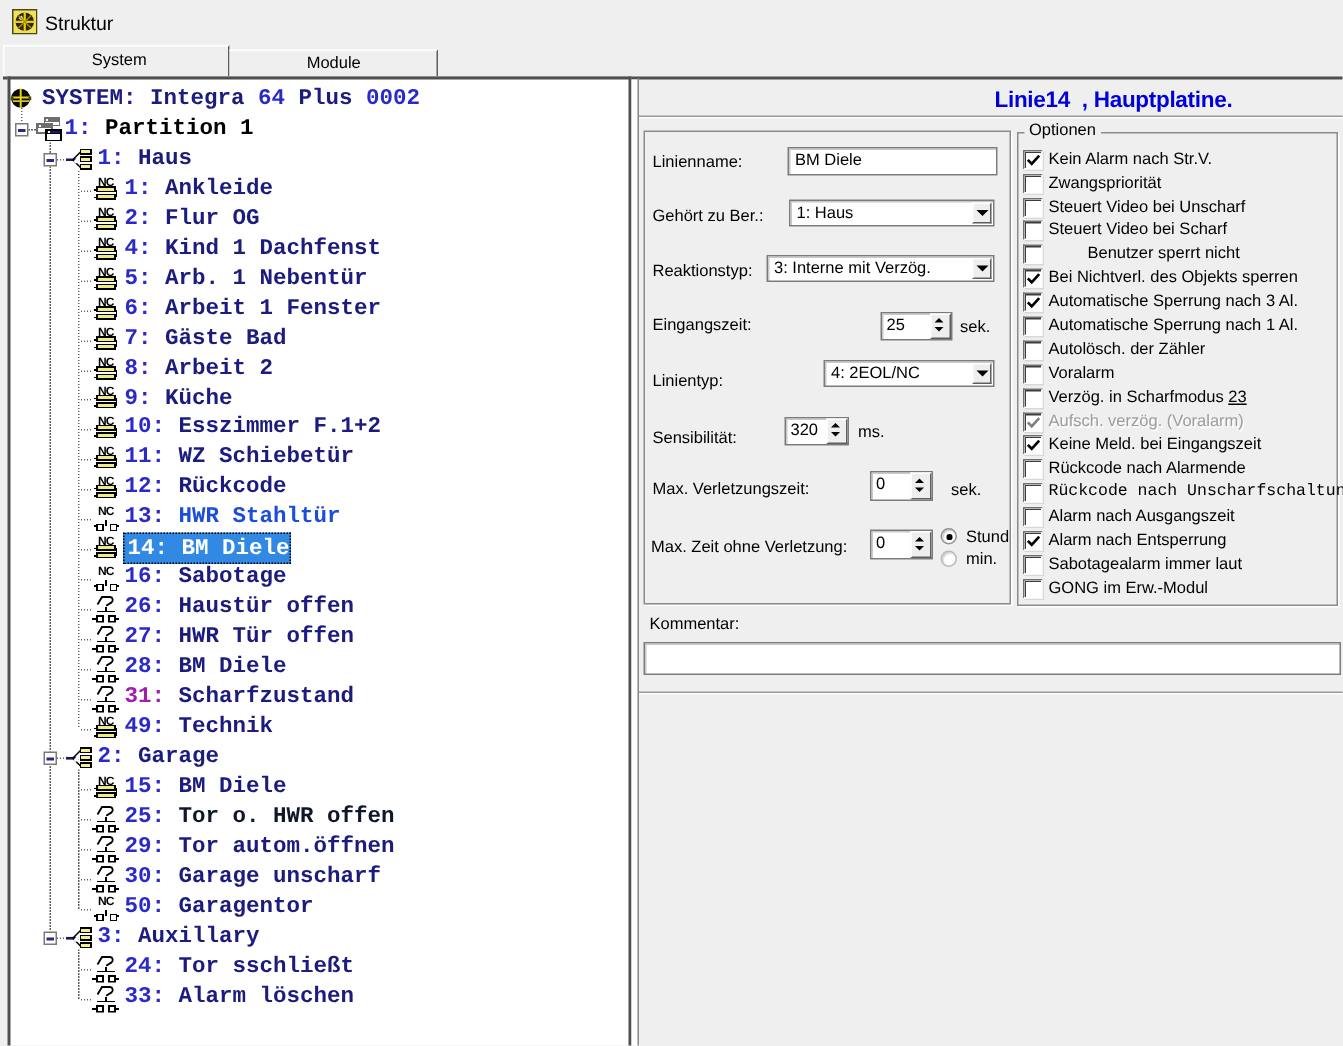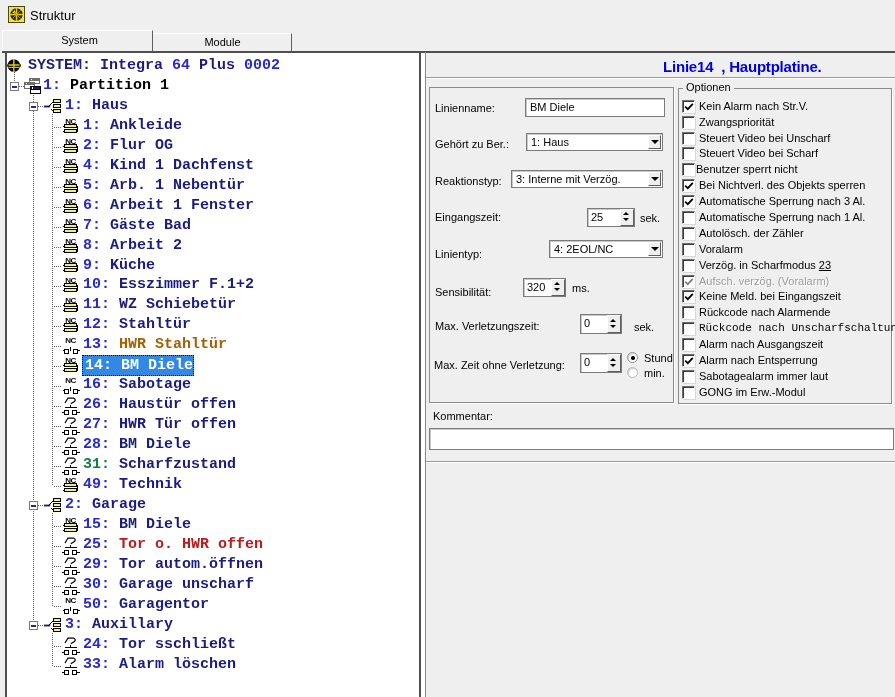--- a/index.html
+++ b/index.html
@@ -96,21 +96,21 @@
     </svg>
   </div>
 <div class="lab" style="left:699px;top:100px;">Kein Alarm nach Str.V.</div>
 <div class="cb" style="left:682px;top:116px"></div>
 <div class="lab" style="left:699px;top:116px;">Zwangspriorität</div>
 <div class="cb" style="left:682px;top:132px"></div>
 <div class="lab" style="left:699px;top:132px;">Steuert Video bei Unscharf</div>
 <div class="cb" style="left:682px;top:147px"></div>
 <div class="lab" style="left:699px;top:147px;">Steuert Video bei Scharf</div>
 <div class="cb" style="left:682px;top:163px"></div>
-<div class="lab" style="left:696px;top:163px;">Benutzer sperrt nicht</div>
+<div class="lab" style="left:725px;top:163px;">Benutzer sperrt nicht</div>
 <div class="cb" style="left:682px;top:179px">
     <svg class="abs" style="left:1px;top:1px" width="10" height="10" viewBox="0 0 10 10">
       <path d="M1.2,4.6 L3.8,7.2 L8.8,1.8" stroke="#000" stroke-width="1.8" fill="none"></path>
     </svg>
   </div>
 <div class="lab" style="left:699px;top:179px;">Bei Nichtverl. des Objekts sperren</div>
 <div class="cb" style="left:682px;top:195px">
     <svg class="abs" style="left:1px;top:1px" width="10" height="10" viewBox="0 0 10 10">
       <path d="M1.2,4.6 L3.8,7.2 L8.8,1.8" stroke="#000" stroke-width="1.8" fill="none"></path>
     </svg>
@@ -337,32 +337,32 @@
 <div class="mono" style="left:83px;top:295px"><span style="color:#2A2AC8">11:</span> <span style="color:#1C1C7E">WZ Schiebetür</span></div>
 <div class="hdot" style="left:54px;top:326px;width:8px"></div>
 <svg class="abs" style="left:61px;top:316px" width="19" height="18" viewBox="0 0 19 18">
 <text x="4.3" y="7" font-family="Liberation Sans" font-weight="bold" font-size="8px" letter-spacing="-0.5" fill="#000">NC</text>
 <g shape-rendering="crispEdges" stroke="#000" fill="none">
 <path d="M1.5,9.5 H3.5 M1.5,14.5 H3.5 M15.5,9.5 H16.5 M15.5,14.5 H16.5 M16.5,9.5 V14.5"></path>
 <rect x="3.5" y="7.5" width="12" height="3" fill="#F0EC84"></rect>
 <rect x="3.5" y="12.5" width="12" height="3" fill="#F0EC84"></rect>
 </g>
 </svg>
-<div class="mono" style="left:83px;top:315px"><span style="color:#2A2AC8">12:</span> <span style="color:#1C1C7E">Stahltür</span></div>
+<div class="mono" style="left:83px;top:315px"><span style="color:#2A2AC8">12:</span> <span style="color:#1C1C7E">Rückcode</span></div>
 <div class="hdot" style="left:54px;top:346px;width:8px"></div>
 <svg class="abs" style="left:61px;top:336px" width="19" height="18" viewBox="0 0 19 18">
 <text x="4.3" y="7" font-family="Liberation Sans" font-weight="bold" font-size="8px" letter-spacing="-0.5" fill="#000">NC</text>
 <g shape-rendering="crispEdges" stroke="#000" fill="none">
 <path d="M1.5,14.5 H3.5 M16.5,14.5 H18.5"></path>
 <path d="M9.5,14.5 V10.5"></path>
 <rect x="3.5" y="13.5" width="4" height="4" fill="#fff"></rect>
 <rect x="12.5" y="13.5" width="4" height="4" fill="#fff"></rect>
 </g>
 </svg>
-<div class="mono" style="left:83px;top:335px"><span style="color:#2A2AC8">13:</span> <span style="color:#a16207">HWR Stahltür</span></div>
+<div class="mono" style="left:83px;top:335px"><span style="color:#2A2AC8">13:</span> <span style="color:#1d4ed8">HWR Stahltür</span></div>
 <div class="hdot" style="left:54px;top:366px;width:8px"></div>
 <svg class="abs" style="left:61px;top:356px" width="19" height="18" viewBox="0 0 19 18">
 <text x="4.3" y="7" font-family="Liberation Sans" font-weight="bold" font-size="8px" letter-spacing="-0.5" fill="#000">NC</text>
 <g shape-rendering="crispEdges" stroke="#000" fill="none">
 <path d="M1.5,9.5 H3.5 M1.5,14.5 H3.5 M15.5,9.5 H16.5 M15.5,14.5 H16.5 M16.5,9.5 V14.5"></path>
 <rect x="3.5" y="7.5" width="12" height="3" fill="#F0EC84"></rect>
 <rect x="3.5" y="12.5" width="12" height="3" fill="#F0EC84"></rect>
 </g>
 </svg>
 <div class="mono" style="left:82px;top:355px;width:112px;height:21px;background:#3289E4;border:1px dotted #000;color:#fff;padding-left:2px;line-height:19px">14: BM Diele</div>
@@ -413,21 +413,21 @@
 <div class="hdot" style="left:54px;top:466px;width:8px"></div>
 <svg class="abs" style="left:61px;top:456px" width="19" height="19" viewBox="0 0 19 19">
 <path d="M4,7 L7,2 H12.5 C14.4,2.3 14.6,4.6 13.4,5.6 L9.8,7.8" stroke="#000" stroke-width="1.25" fill="none"></path>
 <g shape-rendering="crispEdges" stroke="#000" fill="none">
 <path d="M9.5,8.5 V11.5 M3.5,11.5 H15.5"></path>
 <path d="M0.5,16.5 H3.5 M15.5,16.5 H18.5"></path>
 <rect x="3.5" y="14.5" width="4" height="4" fill="#fff"></rect>
 <rect x="11.5" y="14.5" width="4" height="4" fill="#fff"></rect>
 </g>
 </svg>
-<div class="mono" style="left:83px;top:455px"><span style="color:#15803d">31:</span> <span style="color:#1C1C7E">Scharfzustand</span></div>
+<div class="mono" style="left:83px;top:455px"><span style="color:#a21caf">31:</span> <span style="color:#1C1C7E">Scharfzustand</span></div>
 <div class="hdot" style="left:54px;top:486px;width:8px"></div>
 <svg class="abs" style="left:61px;top:476px" width="19" height="18" viewBox="0 0 19 18">
 <text x="4.3" y="7" font-family="Liberation Sans" font-weight="bold" font-size="8px" letter-spacing="-0.5" fill="#000">NC</text>
 <g shape-rendering="crispEdges" stroke="#000" fill="none">
 <path d="M1.5,9.5 H3.5 M1.5,14.5 H3.5 M15.5,9.5 H16.5 M15.5,14.5 H16.5 M16.5,9.5 V14.5"></path>
 <rect x="3.5" y="7.5" width="12" height="3" fill="#F0EC84"></rect>
 <rect x="3.5" y="12.5" width="12" height="3" fill="#F0EC84"></rect>
 </g>
 </svg>
 <div class="mono" style="left:83px;top:475px"><span style="color:#2A2AC8">49:</span> <span style="color:#1C1C7E">Technik</span></div>
@@ -444,21 +444,21 @@
 <div class="hdot" style="left:54px;top:546px;width:8px"></div>
 <svg class="abs" style="left:61px;top:536px" width="19" height="19" viewBox="0 0 19 19">
 <path d="M4,7 L7,2 H12.5 C14.4,2.3 14.6,4.6 13.4,5.6 L9.8,7.8" stroke="#000" stroke-width="1.25" fill="none"></path>
 <g shape-rendering="crispEdges" stroke="#000" fill="none">
 <path d="M9.5,8.5 V11.5 M3.5,11.5 H15.5"></path>
 <path d="M0.5,16.5 H3.5 M15.5,16.5 H18.5"></path>
 <rect x="3.5" y="14.5" width="4" height="4" fill="#fff"></rect>
 <rect x="11.5" y="14.5" width="4" height="4" fill="#fff"></rect>
 </g>
 </svg>
-<div class="mono" style="left:83px;top:535px"><span style="color:#2A2AC8">25:</span> <span style="color:#b91c1c">Tor o. HWR offen</span></div>
+<div class="mono" style="left:83px;top:535px"><span style="color:#2A2AC8">25:</span> <span style="color:#0f172a">Tor o. HWR offen</span></div>
 <div class="hdot" style="left:54px;top:566px;width:8px"></div>
 <svg class="abs" style="left:61px;top:556px" width="19" height="19" viewBox="0 0 19 19">
 <path d="M4,7 L7,2 H12.5 C14.4,2.3 14.6,4.6 13.4,5.6 L9.8,7.8" stroke="#000" stroke-width="1.25" fill="none"></path>
 <g shape-rendering="crispEdges" stroke="#000" fill="none">
 <path d="M9.5,8.5 V11.5 M3.5,11.5 H15.5"></path>
 <path d="M0.5,16.5 H3.5 M15.5,16.5 H18.5"></path>
 <rect x="3.5" y="14.5" width="4" height="4" fill="#fff"></rect>
 <rect x="11.5" y="14.5" width="4" height="4" fill="#fff"></rect>
 </g>
 </svg>

